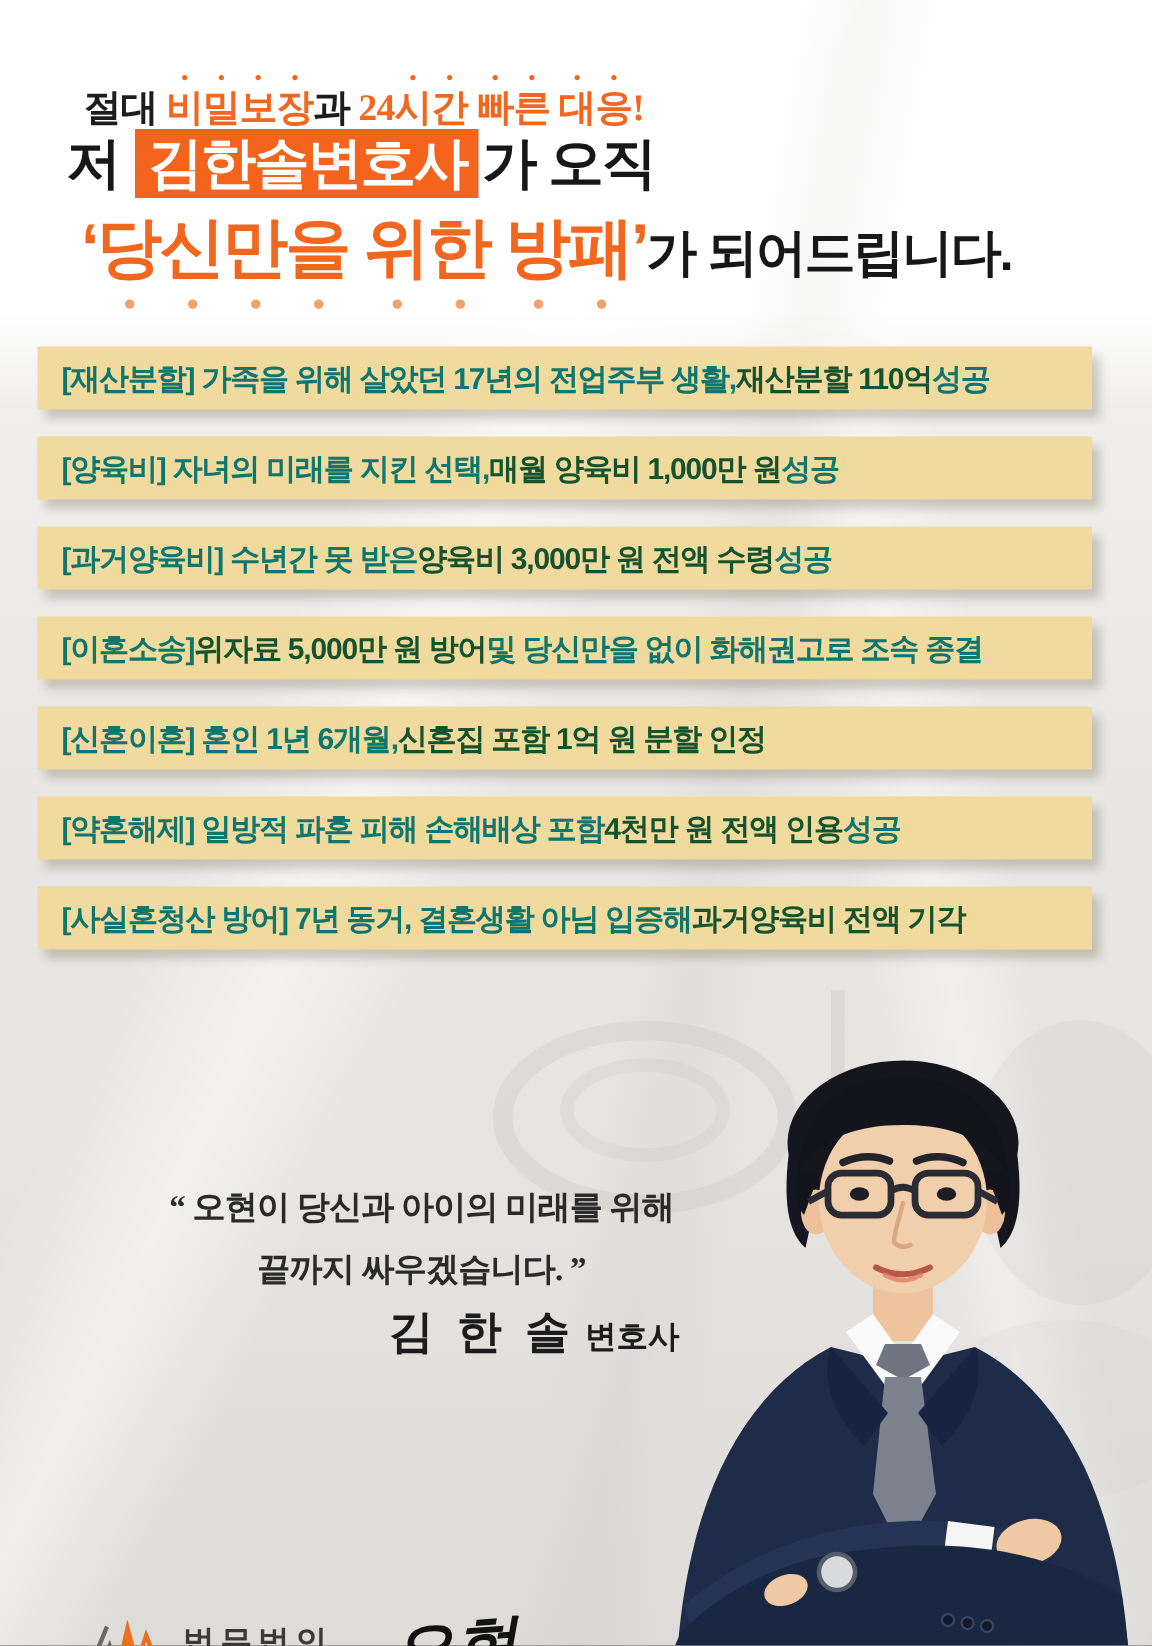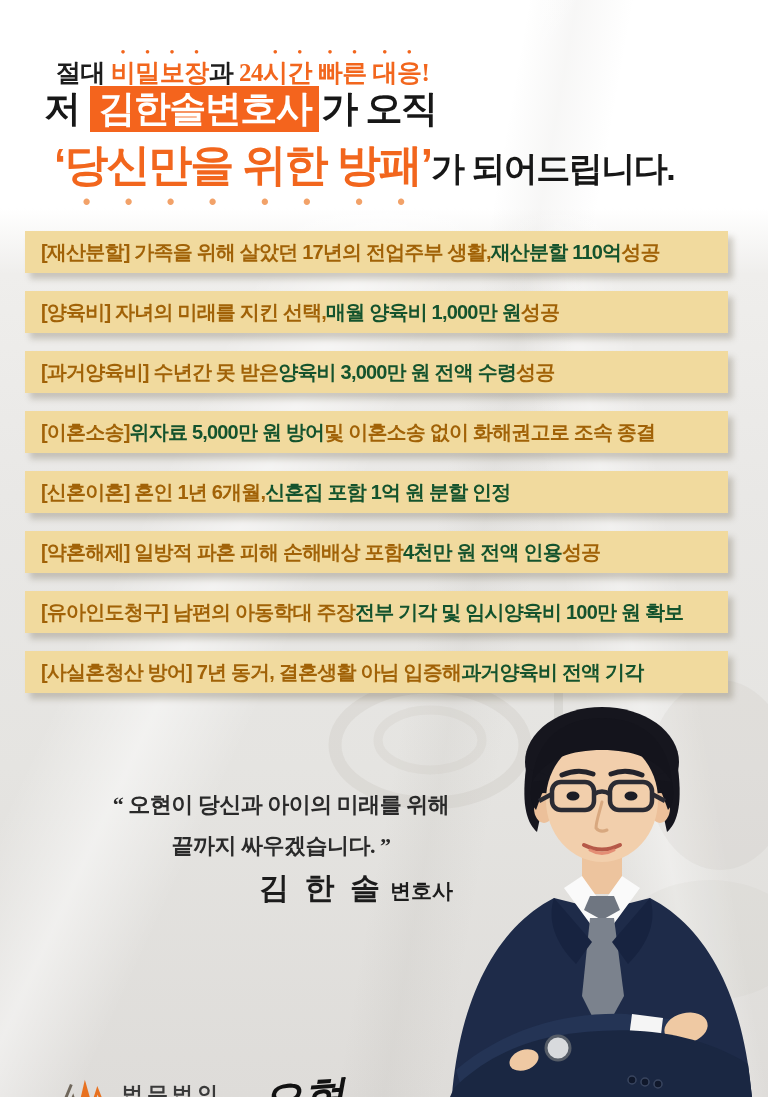--- a/index.html
+++ b/index.html
@@ -34,21 +34,21 @@
     -webkit-text-emphasis-position:under right;text-emphasis-position:under right;}
   .h2-dark{font-size:34px;font-weight:900;color:#171717;letter-spacing:-1.5px;}
 
   
   .banner-list{position:absolute;left:25px;top:231px;width:703px;z-index:2;
     display:flex;flex-direction:column;gap:18px;}
   .banner{height:42px;background:#f1da9e;display:flex;align-items:center;
     padding-left:16px;box-sizing:border-box;
     box-shadow:5px 6px 6px rgba(100,90,65,.28);
     font-size:20px;font-weight:700;letter-spacing:-.8px;white-space:nowrap;}
-  .seg-dark{color:#a16207;}
+  .seg-dark{color:#0f766e;}
   .seg-red{color:#14532d;}
 
   
   .quote{position:absolute;left:76px;top:784px;width:410px;z-index:2;text-align:center;
     font-family:"Liberation Serif","DejaVu Serif",serif;
     font-size:22px;font-weight:700;color:#2a2a2a;line-height:41px;letter-spacing:-.5px;}
   .sign{position:absolute;left:226px;top:868px;width:260px;z-index:2;text-align:center;
     font-family:"Liberation Serif","DejaVu Serif",serif;color:#1c1c1c;white-space:nowrap;}
   .sign-name{font-size:30px;font-weight:700;letter-spacing:4px;}
   .sign-title{font-size:21px;font-weight:700;letter-spacing:0;margin-left:6px;}
@@ -102,34 +102,30 @@
         <span class="seg-dark"> 성공</span>
       </div>
       <div class="banner">
         <span class="seg-dark">[과거양육비] 수년간 못 받은 </span>
         <span class="seg-red">양육비 3,000만 원 전액 수령</span>
         <span class="seg-dark"> 성공</span>
       </div>
       <div class="banner">
         <span class="seg-dark">[이혼소송] </span>
         <span class="seg-red">위자료 5,000만 원 방어</span>
-        <span class="seg-dark"> 및 이혼소송 없이 화해권고로 조속 종결</span>
+        <span class="seg-dark"> 및 당신만을 없이 화해권고로 조속 종결</span>
       </div>
       <div class="banner">
         <span class="seg-dark">[신혼이혼] 혼인 1년 6개월, </span>
         <span class="seg-red">신혼집 포함 1억 원 분할 인정</span>
       </div>
       <div class="banner">
         <span class="seg-dark">[약혼해제] 일방적 파혼 피해 손해배상 포함 </span>
         <span class="seg-red">4천만 원 전액 인용</span>
         <span class="seg-dark"> 성공</span>
-      </div>
-      <div class="banner">
-        <span class="seg-dark">[유아인도청구] 남편의 아동학대 주장 </span>
-        <span class="seg-red">전부 기각 및 임시양육비 100만 원 확보</span>
       </div>
       <div class="banner">
         <span class="seg-dark">[사실혼청산 방어] 7년 동거, 결혼생활 아님 입증해 </span>
         <span class="seg-red">과거양육비 전액 기각</span>
       </div>
     </div>
 
   <div class="quote">
     <div>“ 오현이 당신과 아이의 미래를 위해</div>
     <div>끝까지 싸우겠습니다. ”</div>

